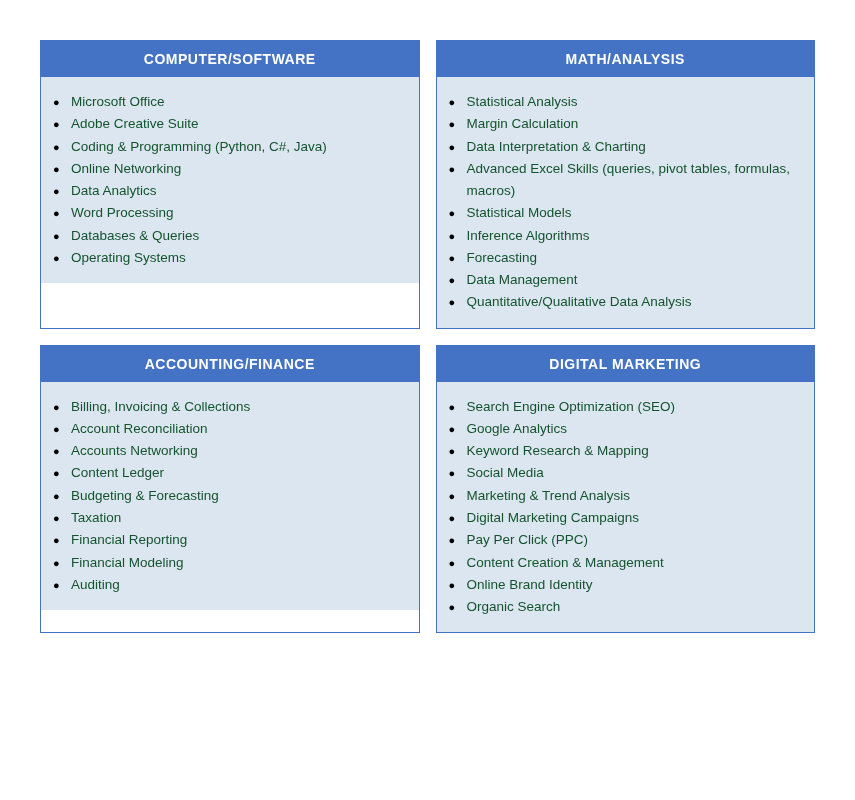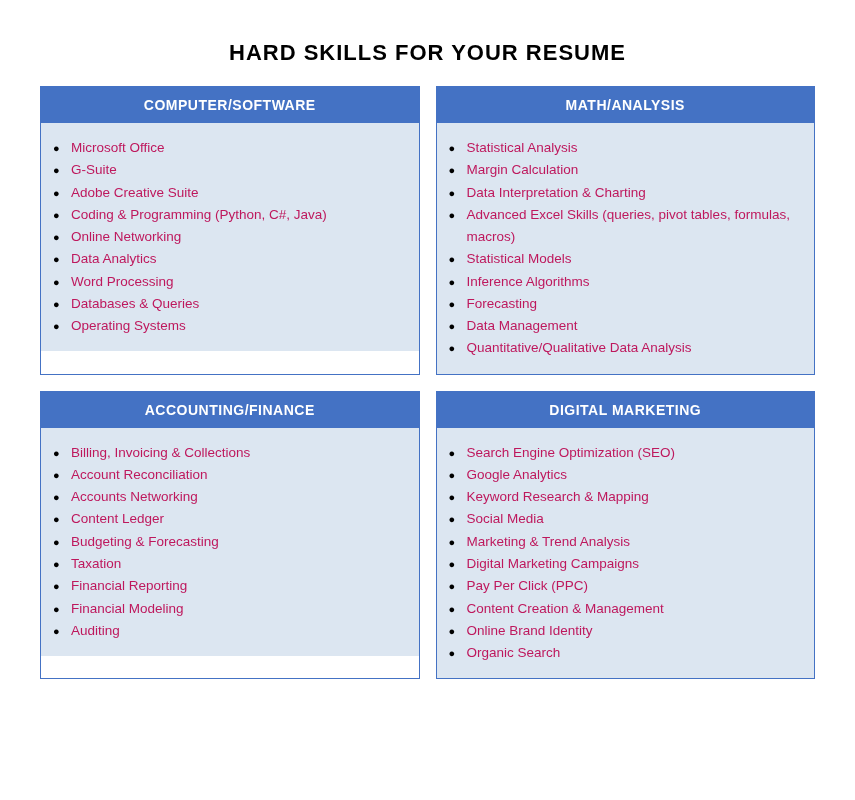--- a/index.html
+++ b/index.html
@@ -63,50 +63,48 @@
     }
 
     .card-body ul {
       list-style: none;
       padding: 0;
       margin: 0;
     }
 
     .card-body ul li {
       font-size: 13.5px;
-      color: #be185d;
+      color: #14532d;
       line-height: 1.65;
       padding-left: 20px;
       position: relative;
       font-family: Arial, sans-serif;
     }
 
     .card-body ul li::before {
       content: "●";
       position: absolute;
       left: 2px;
       font-size: 11px;
       top: 2px;
       color: #000000;
     }
   </style>
 </head>
 <body>
 
 <div class="page-container">
-  <h1 class="main-title">HARD SKILLS FOR YOUR RESUME</h1>
 
   <div class="grid">
 
   <div class="card">
         <div class="card-header">COMPUTER/SOFTWARE</div>
         <div class="card-body">
           <ul>
             <li>Microsoft Office</li>
-            <li>G-Suite</li>
             <li>Adobe Creative Suite</li>
             <li>Coding &amp; Programming (Python, C#, Java)</li>
             <li>Online Networking</li>
             <li>Data Analytics</li>
             <li>Word Processing</li>
             <li>Databases &amp; Queries</li>
             <li>Operating Systems</li>
           </ul>
         </div>
       </div>

